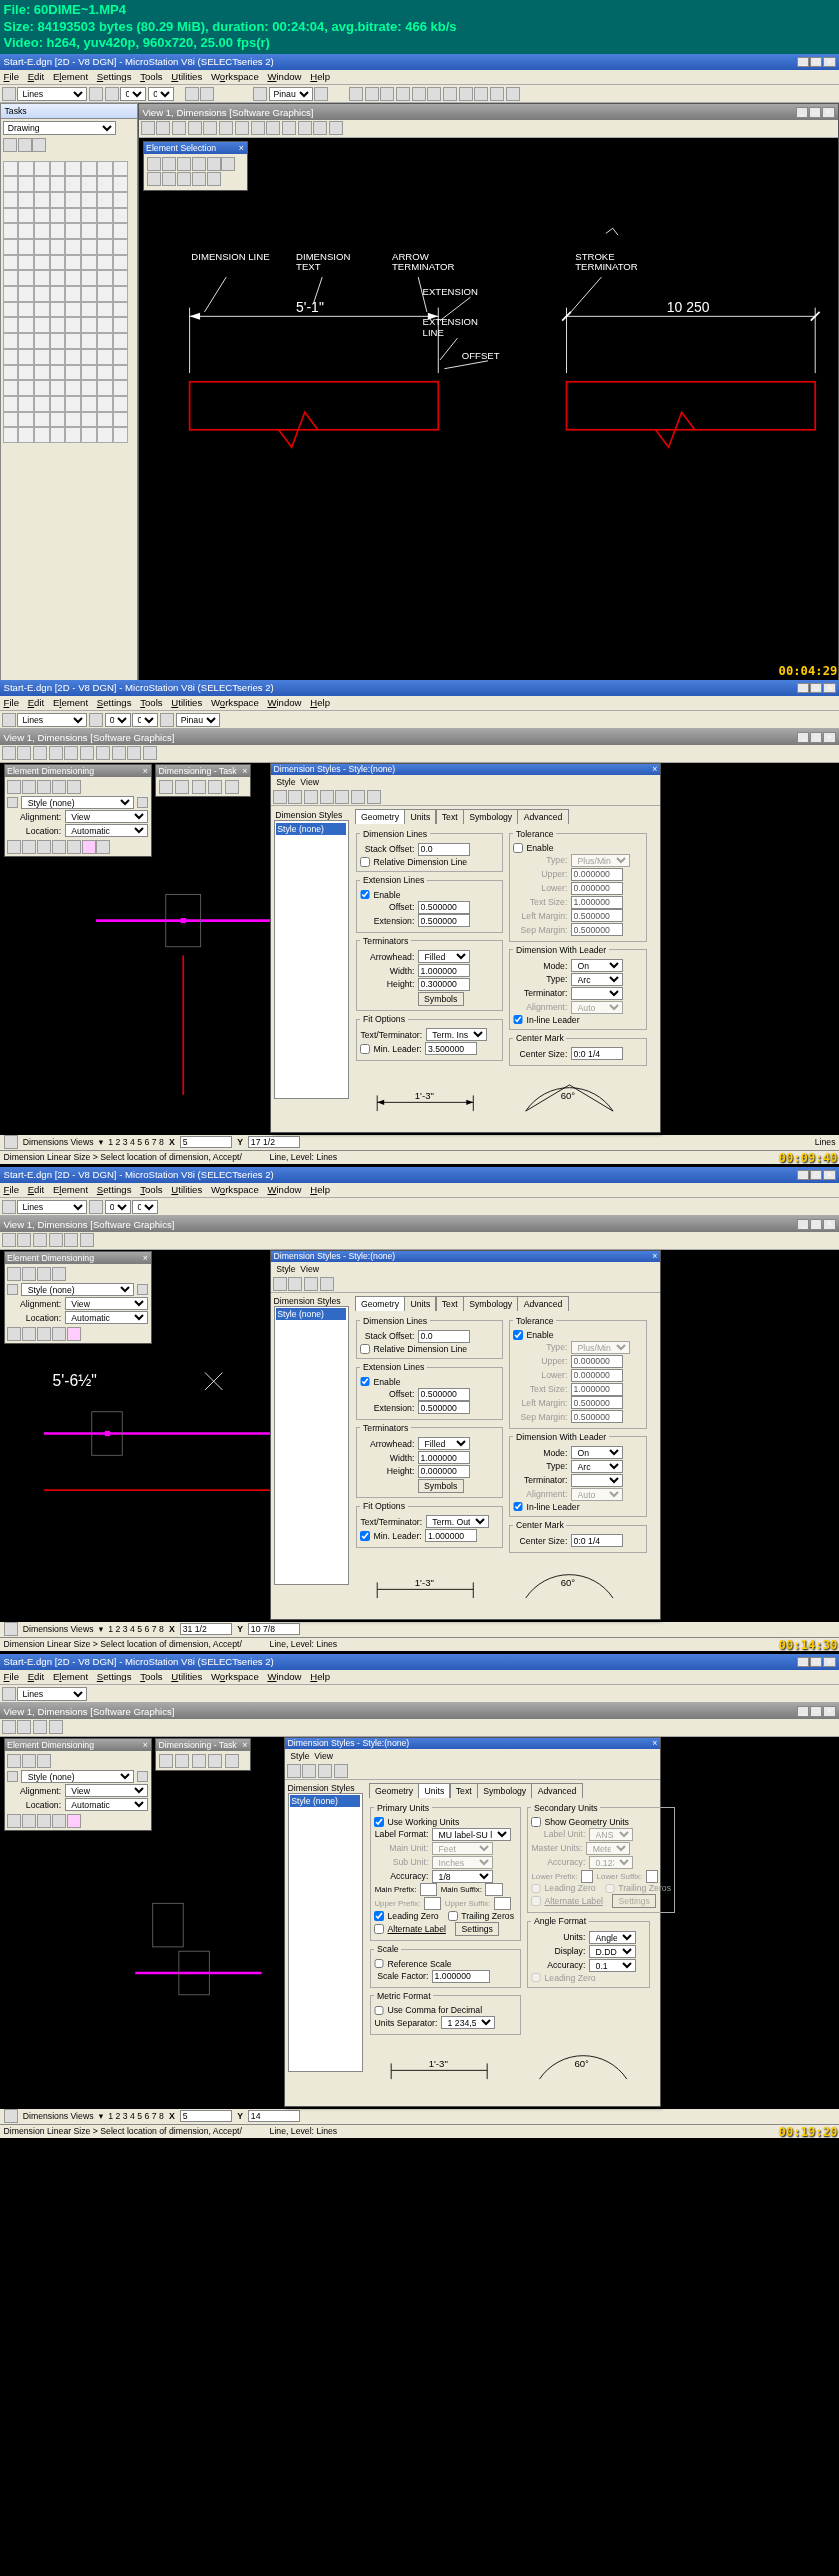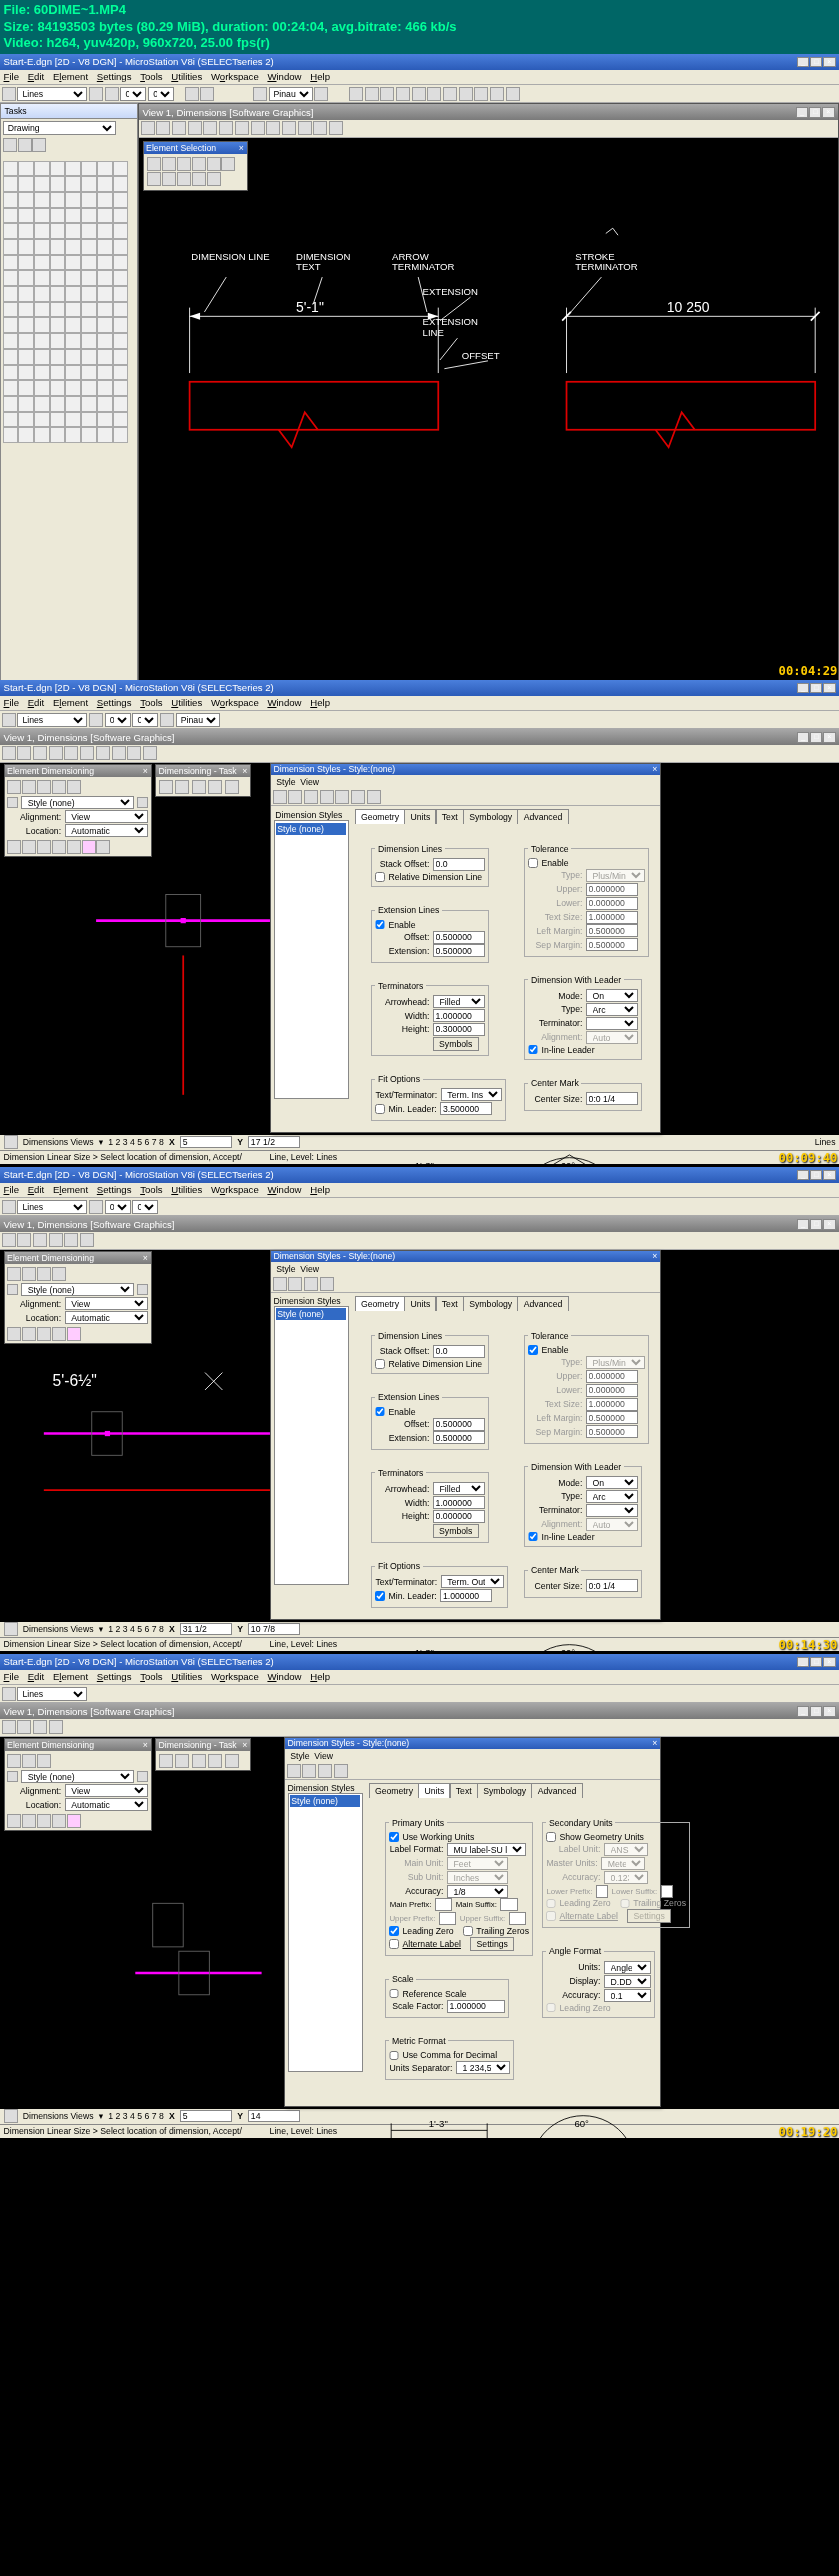--- a/index.html
+++ b/index.html
@@ -19,21 +19,21 @@
 .black-area { background: #000; position: relative; }
 .side-panel { background: #ece9d8; border: 0.9px solid #888; font-size: 8.7px; }
 .task-header { background: linear-gradient(to bottom, #e8f0ff, #c8d8f8); padding: 1.7px 3.5px; font-size: 8.7px; border-bottom: 0.9px solid #888; }
 .tool-grid { display: grid; grid-template-columns: repeat(8, 9.6px); gap: 0; padding: 1.7px; }
 .tool-grid .ic { width: 9.6px; height: 9.6px; border: 0.9px solid #aaa; background: #f0f0f0; }
 .float-panel { position: absolute; background: #ece9d8; border: 0.9px solid #555; box-shadow: 1.7px 1.7px 3.5px rgba(0,0,0,0.5); }
 .float-titlebar { background: linear-gradient(to bottom, #4a7fdc, #2b5bb8); color: #fff; padding: 0.9px 2.6px; font-size: 8.7px; display: flex; justify-content: space-between; }
 .float-titlebar-gray { background: linear-gradient(to bottom, #a8a8a8, #7a7a7a); color: #fff; padding: 0.9px 2.6px; font-size: 8.7px; display: flex; justify-content: space-between; }
 .statusbar { background: #ece9d8; padding: 1.7px 3.5px; font-size: 8.7px; display: flex; gap: 5.2px; align-items: center; border-top: 0.9px solid #888; height: 17.4px; }
 .coord-input { width: 52px; height: 12.2px; font-size: 8.7px; background: #fff; border: 0.9px solid #888; padding: 0 1.7px; }
-.fieldset { border: 0.9px solid #aaa; margin: 18px; padding: 3.5px; font-size: 8.7px; position: relative; }
+.fieldset { border: 0.9px solid #aaa; margin: 3px; padding: 3.5px; font-size: 8.7px; position: relative; }
 .fieldset legend { font-size: 8.7px; padding: 0 2.6px; background: #ece9d8; }
 .field-row { display: flex; align-items: center; gap: 3.5px; margin: 0.9px 0; font-size: 8.7px; white-space: nowrap; }
 .field-row label { text-align: right; min-width: 54px; }
 .field-row input[type="text"], .field-row select { height: 13px; font-size: 8.7px; border: 0.9px solid #888; background: #fff; padding: 0 1.7px; }
 .field-row input[type="checkbox"] { width: 9.6px; height: 9.6px; }
 .tabs { display: flex; background: #ece9d8; padding-top: 1.7px; margin: 1.7px 3.5px 0 3.5px; font-size: 8.7px; }
 .tab { padding: 1.7px 5.2px; border: 0.9px solid #888; border-bottom: none; background: #ece9d8; margin-right: -0.9px; cursor: pointer; }
 .tab.active { background: #fff; font-weight: normal; position: relative; z-index: 1; }
 .dim-label { fill: #fff; font-size: 13px; font-family: Arial; }
 .btn { background: #ece9d8; border: 0.9px solid #888; padding: 0.9px 5.2px; font-size: 8.7px; cursor: pointer; }

